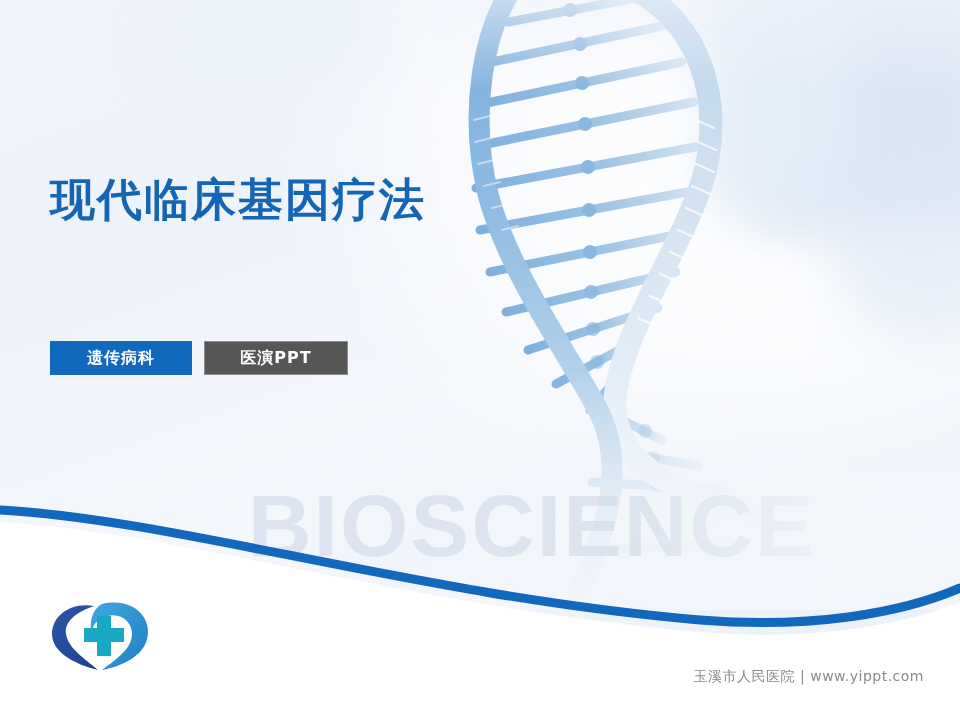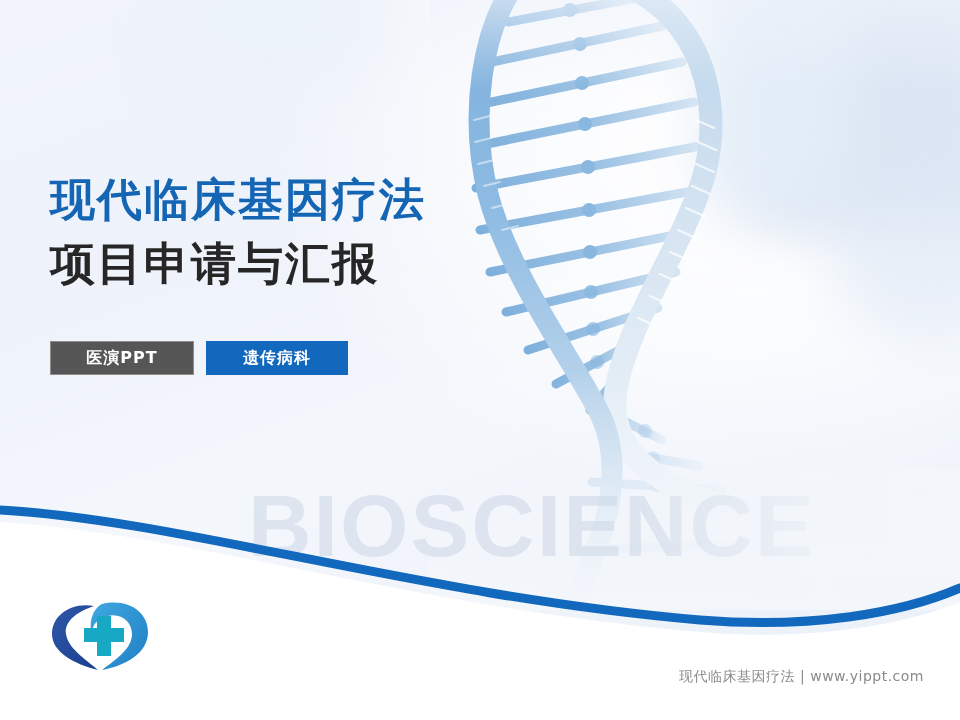--- a/index.html
+++ b/index.html
@@ -191,26 +191,25 @@
   <div id="watermark">BIOSCIENCE</div>
   <div id="watermark-fade"></div>
 
   <svg id="wave" viewBox="0 0 960 240" preserveAspectRatio="none" xmlns="http://www.w3.org/2000/svg">
     <path d="M0,42 C180,52 420,128 700,152 C810,161 900,146 960,122 L960,240 L0,240 Z" fill="#ffffff"></path>
     <path d="M0,30 C180,40 420,116 700,140 C812,149 902,133 960,108" fill="none" stroke="#1268bc" stroke-width="9" stroke-linecap="round"></path>
   </svg>
 
   <div id="titlewrap">
     <div class="t-line t-blue">现代临床基因疗法</div>
-    <div class="t-line t-dark">项目申请与汇报</div>
   </div>
 
   <div id="badges">
+    <div class="badge badge-blue">遗传病科</div>
     <div class="badge badge-gray">医演PPT</div>
-    <div class="badge badge-blue">遗传病科</div>
   </div>
 
 
   <svg id="logo" viewBox="0 0 120 76" xmlns="http://www.w3.org/2000/svg">
     <defs>
       <linearGradient id="lobeL" x1="0" y1="0" x2="1" y2="1">
         <stop offset="0%" stop-color="#2f56a8"></stop>
         <stop offset="100%" stop-color="#1b3f8f"></stop>
       </linearGradient>
       <linearGradient id="lobeR" x1="0" y1="0" x2="1" y2="1">
@@ -225,15 +224,15 @@
     <path d="M58,8 C84,2 104,16 104,36 C104,58 80,70 58,74
              C74,62 88,52 88,38 C88,24 74,14 58,22
              C50,26 46,34 50,40 C44,34 46,14 58,8 Z" fill="url(#lobeR)"></path>
 
     <g fill="#17a8c4">
       <rect x="40" y="32" width="40" height="14"></rect>
       <rect x="53" y="20" width="14" height="40"></rect>
     </g>
   </svg>
 
-  <div id="footer">现代临床基因疗法 | www.yippt.com</div>
+  <div id="footer">玉溪市人民医院 | www.yippt.com</div>
 
 </div>
 
 </body></html>

